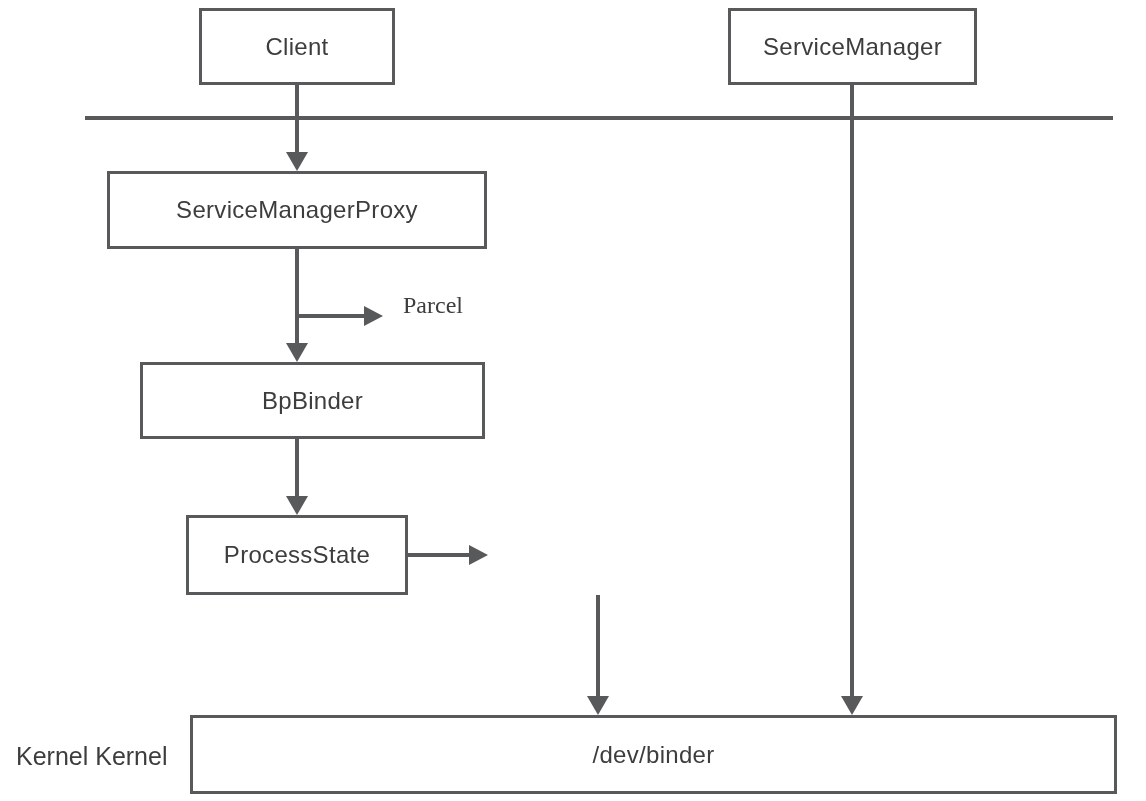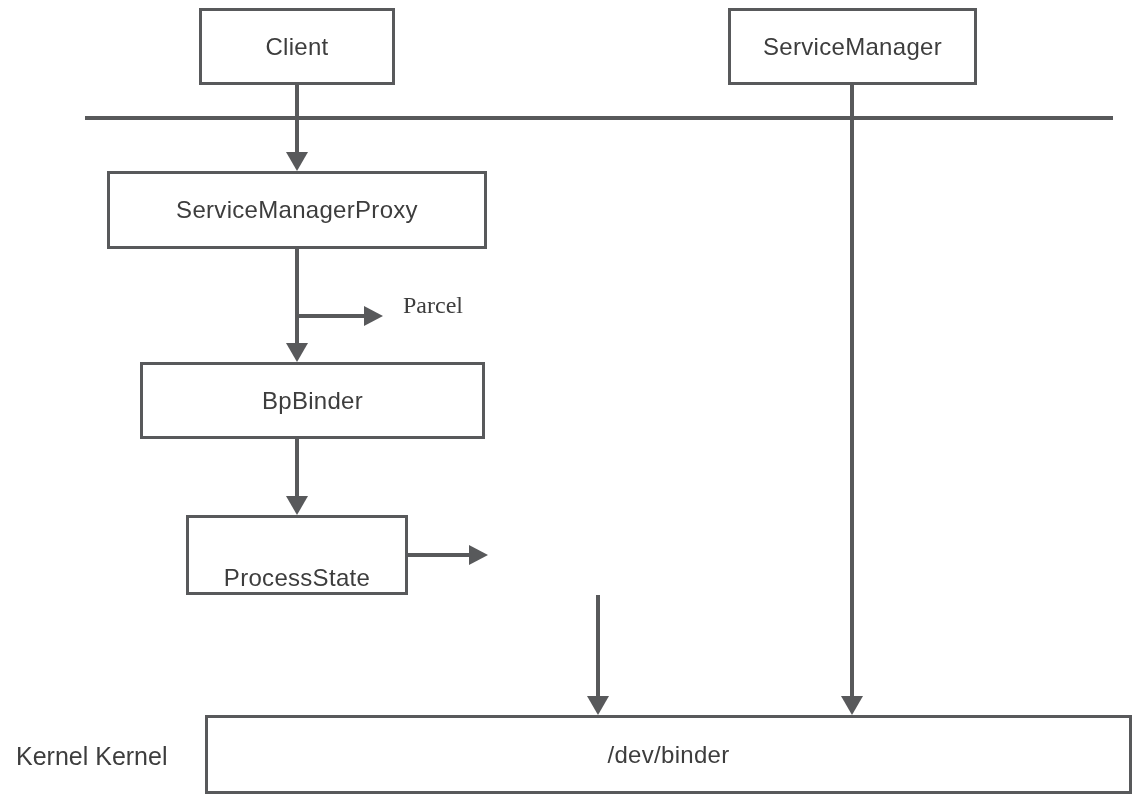--- a/index.html
+++ b/index.html
@@ -92,34 +92,34 @@
   <div class="arrow-right" style="left:364px; top:306px;"></div>
   <div class="floating-label" style="left:403px; top:292px;font-family:Liberation Serif, serif;">Parcel</div>
 
   <div class="node" style="left:124px; top:362px; width:345px; height:77px;margin-left:16px;">
     <span>BpBinder</span>
   </div>
 
   <div class="vline" style="left:295px; top:439px; width:4px; height:58px;"></div>
   <div class="arrow-down" style="left:286px; top:496px;"></div>
 
-  <div class="node" style="left:186px; top:515px; width:222px; height:80px;align-items:flex-end;">
+  <div class="node" style="left:186px; top:515px; width:222px; height:80px;">
     <span>ProcessState</span>
   </div>
 
   <div class="hline" style="left:408px; top:553px; width:62px; height:4px;"></div>
   <div class="arrow-right" style="left:469px; top:545px;"></div>
 
 
   <div class="vline" style="left:596px; top:595px; width:4px; height:102px;"></div>
   <div class="arrow-down" style="left:587px; top:696px;"></div>
 
   <div class="vline" style="left:850px; top:84px; width:4px; height:613px;"></div>
   <div class="arrow-down" style="left:841px; top:696px;"></div>
 
-  <div class="node" style="left:205px; top:715px; width:927px; height:79px;">
+  <div class="node" style="left:190px; top:715px; width:927px; height:79px;">
     <span>/dev/binder</span>
   </div>
 
   <div class="floating-label" style="left:16px; top:742px; font-size:25px;">Kernel Kernel</div>
 
 
 </div>
 
 </body></html>

